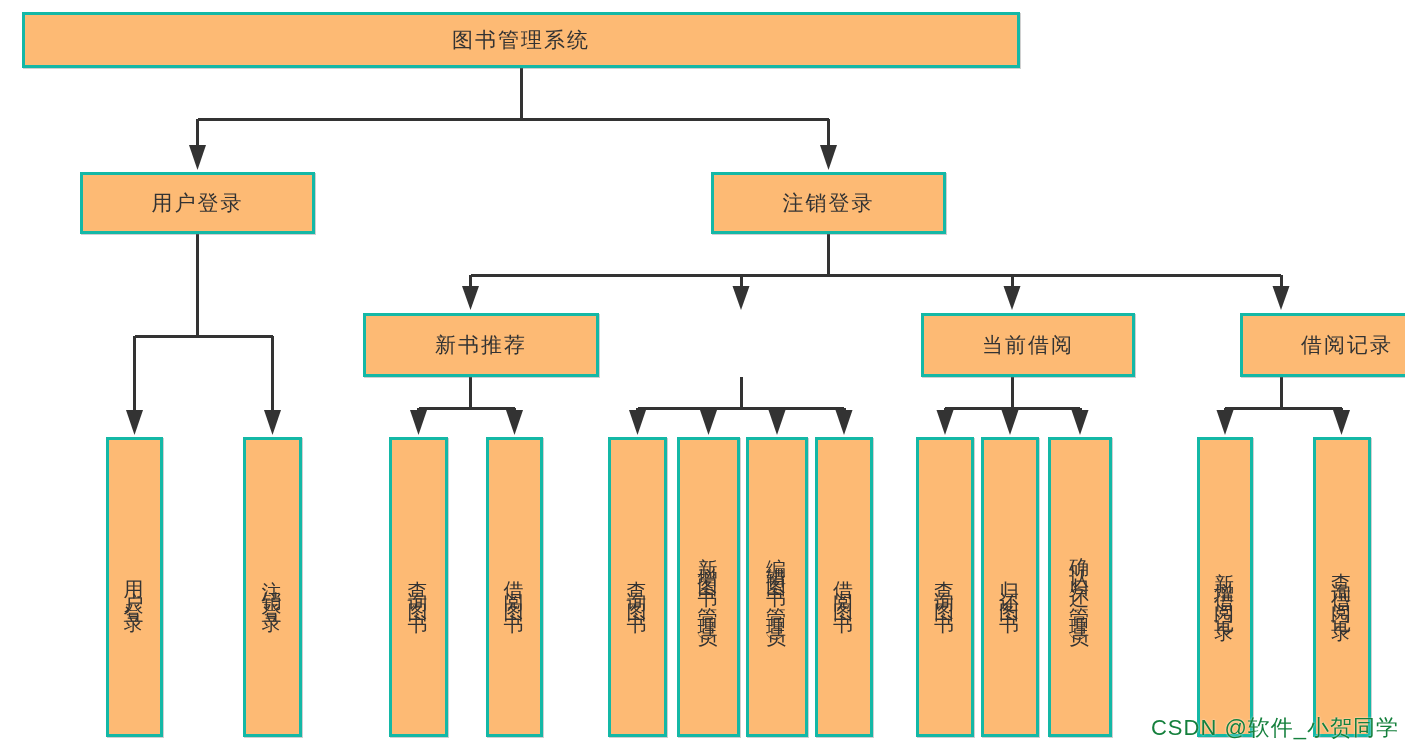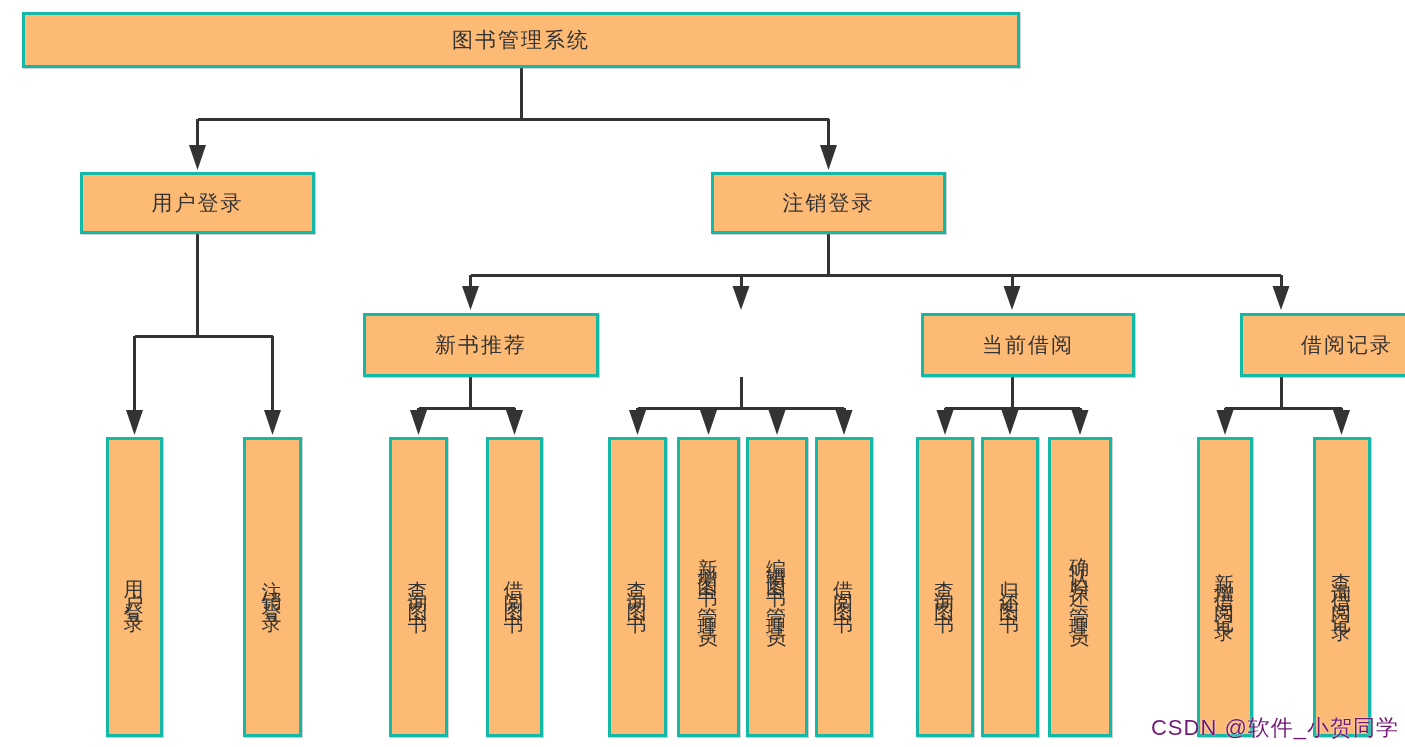--- a/index.html
+++ b/index.html
@@ -38,21 +38,21 @@
     font-size: 20px;
     letter-spacing: 11px;
     line-height: normal;
   }
   .watermark {
     position: absolute;
     top: 713px;
     right: 6px;
     font-size: 22px;
     letter-spacing: 1px;
-    color: #701a75;
+    color: #15803d;
     text-shadow: 0 0 2px rgba(255,255,255,0.9);
     white-space: nowrap;
     z-index: 5;
   }
 </style>
 </head>
 <body>
 
 <div class="stage">
 

